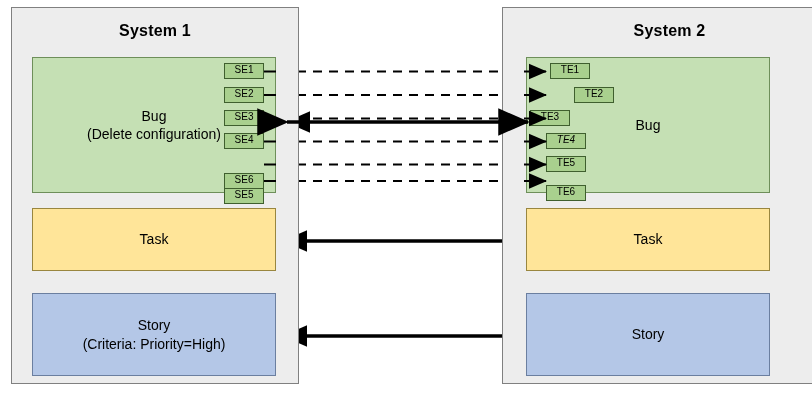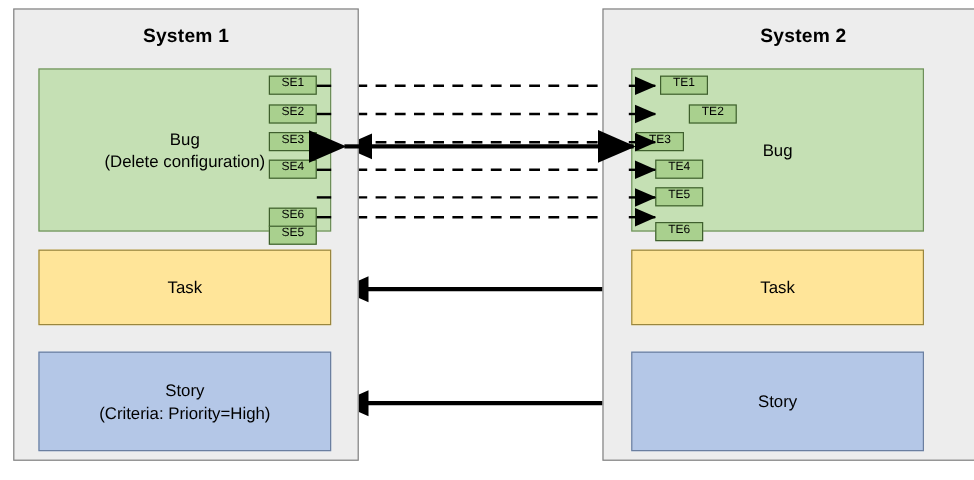--- a/index.html
+++ b/index.html
@@ -182,21 +182,21 @@
 
   <div class="chip" style="left:550px; top:63px;">
     <span>TE1</span>
   </div>
   <div class="chip" style="left:546px; top:87px;margin-left:28px;">
     <span>TE2</span>
   </div>
   <div class="chip" style="left:530px; top:110px;">
     <span>TE3</span>
   </div>
-  <div class="chip" style="left:546px; top:133px;">
+  <div class="chip" style="left:546px; top:133px;font-style:italic;">
     <span>TE4</span>
   </div>
   <div class="chip" style="left:546px; top:156px;">
     <span>TE5</span>
   </div>
   <div class="chip" style="left:546px; top:185px;">
     <span>TE6</span>
   </div>
 
   <svg id="stubs" viewBox="0 0 812 400" width="812" height="400">

